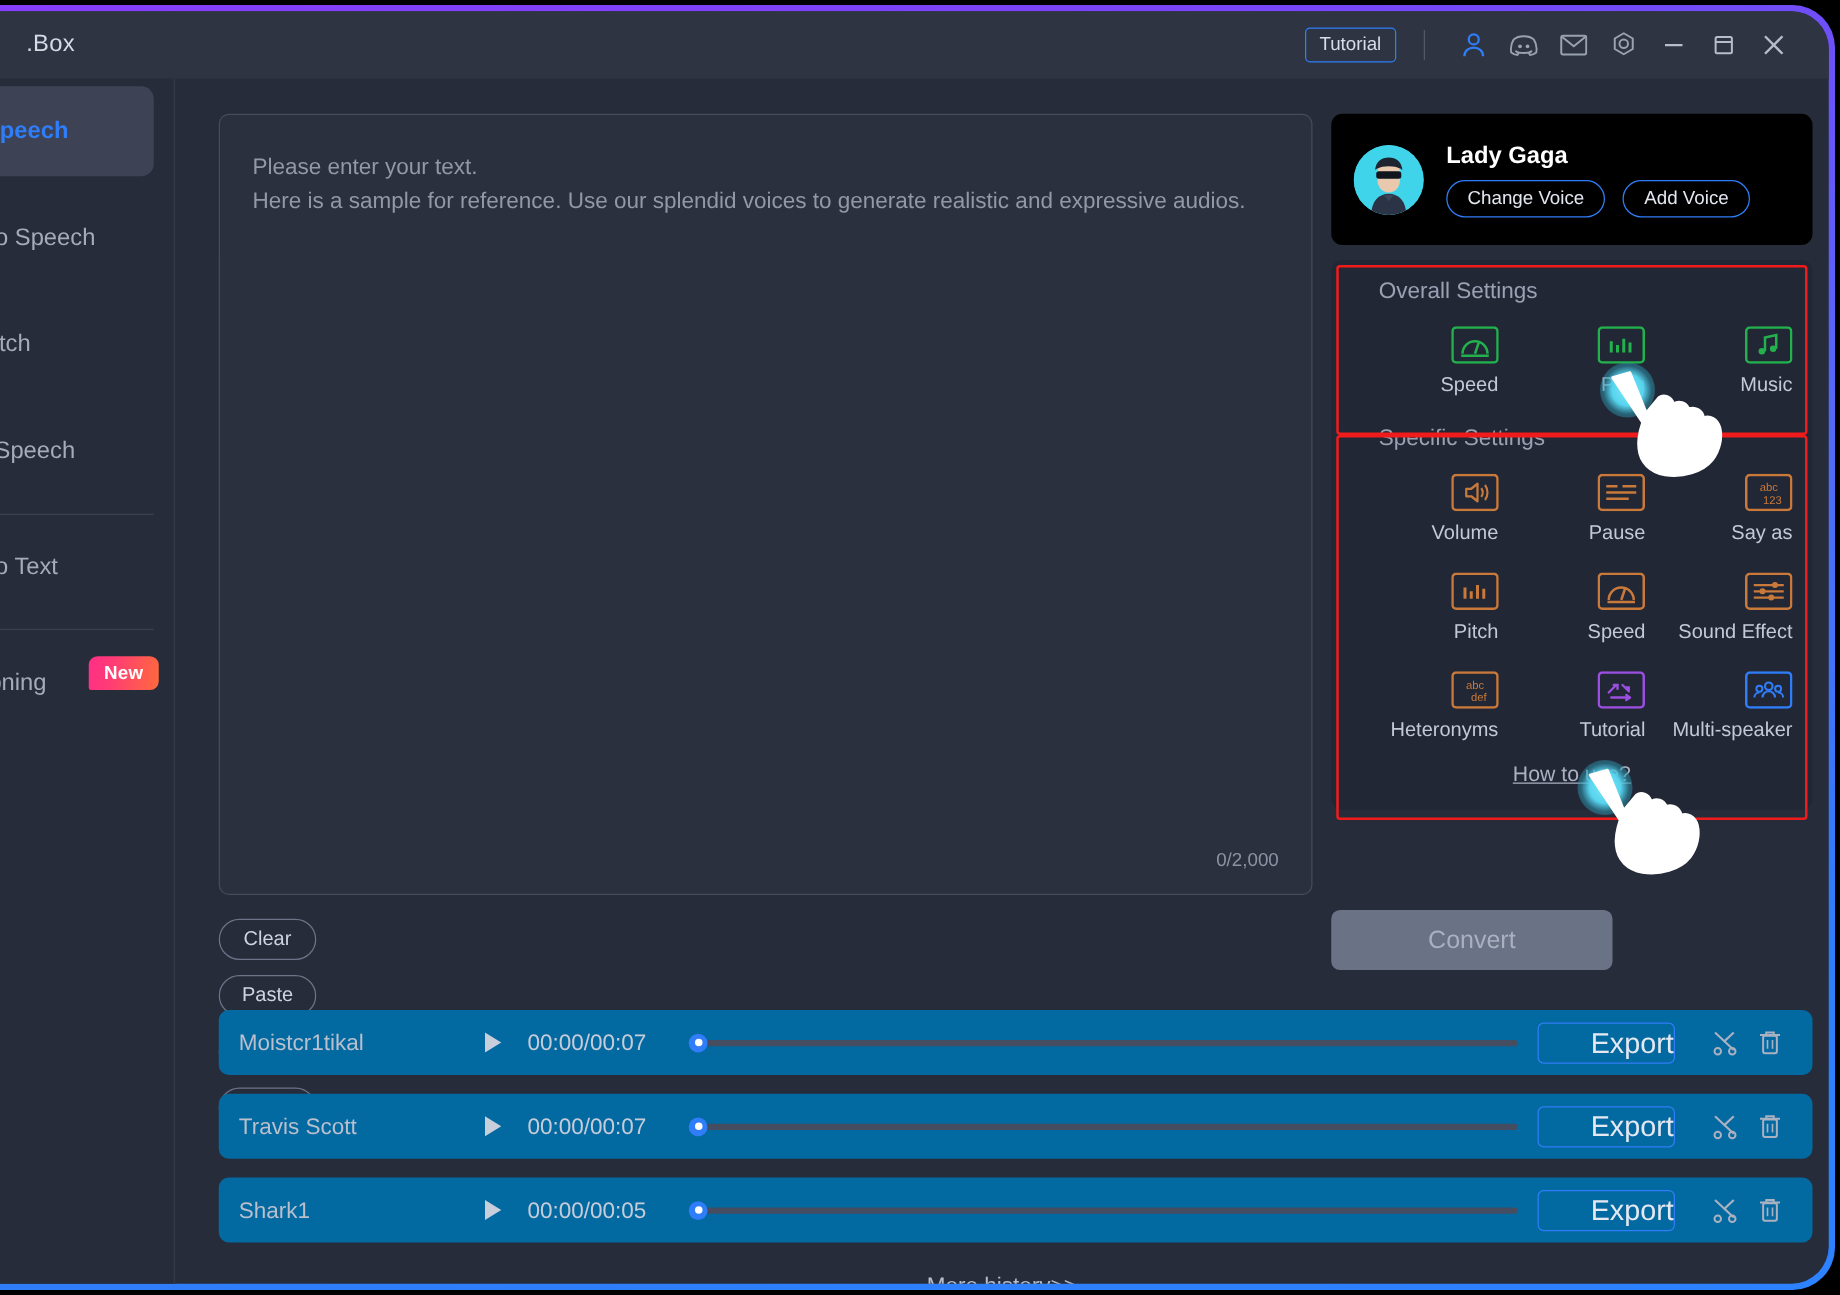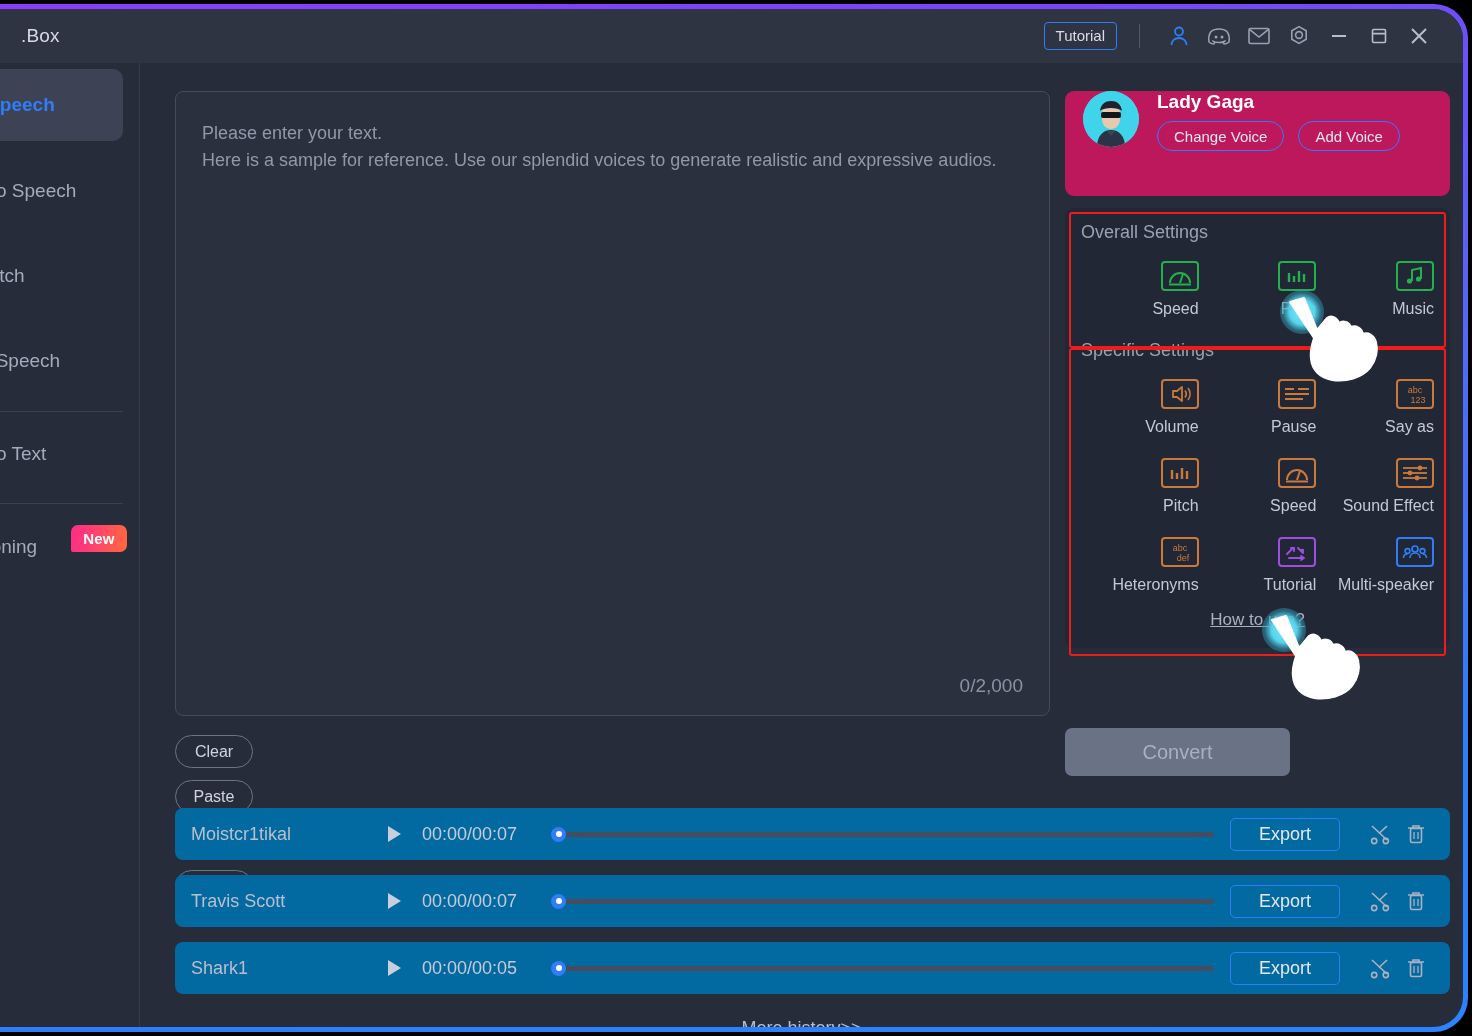--- a/index.html
+++ b/index.html
@@ -113,21 +113,21 @@
     position: absolute; left: 35px; top: 28px;
     width: 875px; height: 625px;
     border: 1px solid #454b5c;
     border-radius: 8px;
     background: #2b303e;
     padding: 28px 26px;
   }
   .ph-line { font-size: 18px; color: #9198a8; line-height: 27px; }
   .charcount {
     position: absolute; right: 26px; bottom: 18px;
-    font-size: 19px; color: #8b92a3;
+    font-size: 15px; color: #8b92a3;
   }
   .edit-actions {
     position: absolute; left: 35px; top: 672px;
     display: flex; gap: 12px; flex-direction: column;
   }
   .pill {
     min-width: 78px; height: 33px;
     border: 1px solid #6d7488;
     border-radius: 17px;
     background: transparent;
@@ -136,23 +136,23 @@
     cursor: pointer;
     padding: 0 16px;
     font-family: "Liberation Sans", sans-serif;
   }
 
   
   .rpanel { position: absolute; left: 925px; top: 28px; width: 385px; }
   .voice-card {
     position: relative;
     width: 385px; height: 105px;
-    background: #be185d;
+    background: #000000;
     border-radius: 9px;
-    display: flex; align-items: flex-start;
+    display: flex; align-items: center;
     padding: 0 18px;
   }
   .avatar {
     width: 56px; height: 56px; border-radius: 50%;
     background: #3fd4ea; flex: 0 0 56px; position: relative; overflow: hidden;
   }
   .voice-info { margin-left: 18px; }
   .voice-name { font-size: 19px; color: #fff; font-weight: bold; margin-bottom: 8px; }
   .voice-btns { display: flex; gap: 14px; }
   .blue-btn {
@@ -163,21 +163,21 @@
   }
 
   .settings-wrap {
     position: relative;
     margin-top: 12px;
     width: 385px;
     background: #222736;
     border-radius: 9px;
     padding: 14px 16px 18px;
   }
-  .sec-title { font-size: 18px; color: #9aa1b2; margin-bottom: 18px; }
+  .sec-title { font-size: 18px; color: #9aa1b2; margin-bottom: 18px; margin-left: 22px; }
   .grid3 { display: grid; grid-template-columns: repeat(3, 1fr); row-gap: 22px; }
   .tile { display: flex; flex-direction: column; align-items: flex-end; cursor: pointer; }
   .tile .ticon { width: 38px; height: 30px; margin-bottom: 9px; }
   .tile .tlabel { font-size: 16px; color: #c3c9d6; white-space: nowrap; }
 
   .red-box-overall {
     position: absolute; left: 4px; top: 4px; right: 4px; height: 136px;
     border: 2px solid #f01c1c; border-radius: 3px; pointer-events: none;
   }
   .red-box-specific {
@@ -212,23 +212,24 @@
   .track { position: absolute; left: 8px; right: 0; height: 5px; background: #464d61; border-radius: 3px; }
   .knob {
     position: absolute; left: 0; width: 15px; height: 15px;
     border-radius: 50%; background: #2f7df8;
     display: flex; align-items: center; justify-content: center; cursor: pointer;
   }
   .knob::after { content:''; width:6px; height:6px; border-radius:50%; background:#fff; }
   .export-btn {
     width: 110px; height: 33px;
     border: 1px solid #2f7df8; border-radius: 5px;
-    background: transparent; color: #e4e8f1; font-size: 18px;
+    background: transparent; color: #e4e8f1; font-size: 23px;
     cursor: pointer; margin-right: 22px;
     font-family: "Liberation Sans", sans-serif;
+    text-align: right;
   }
   .row-icon { width: 36px; display: flex; align-items: center; justify-content: center; cursor: pointer; }
   .more-hist {
     position: absolute; left: 0; right: 0; top: 955px;
     text-align: center; font-size: 18px; color: #b7bdcb; cursor: pointer;
   }
 
   
   .click-glow {
     position: absolute; width: 44px; height: 44px; border-radius: 50%;

